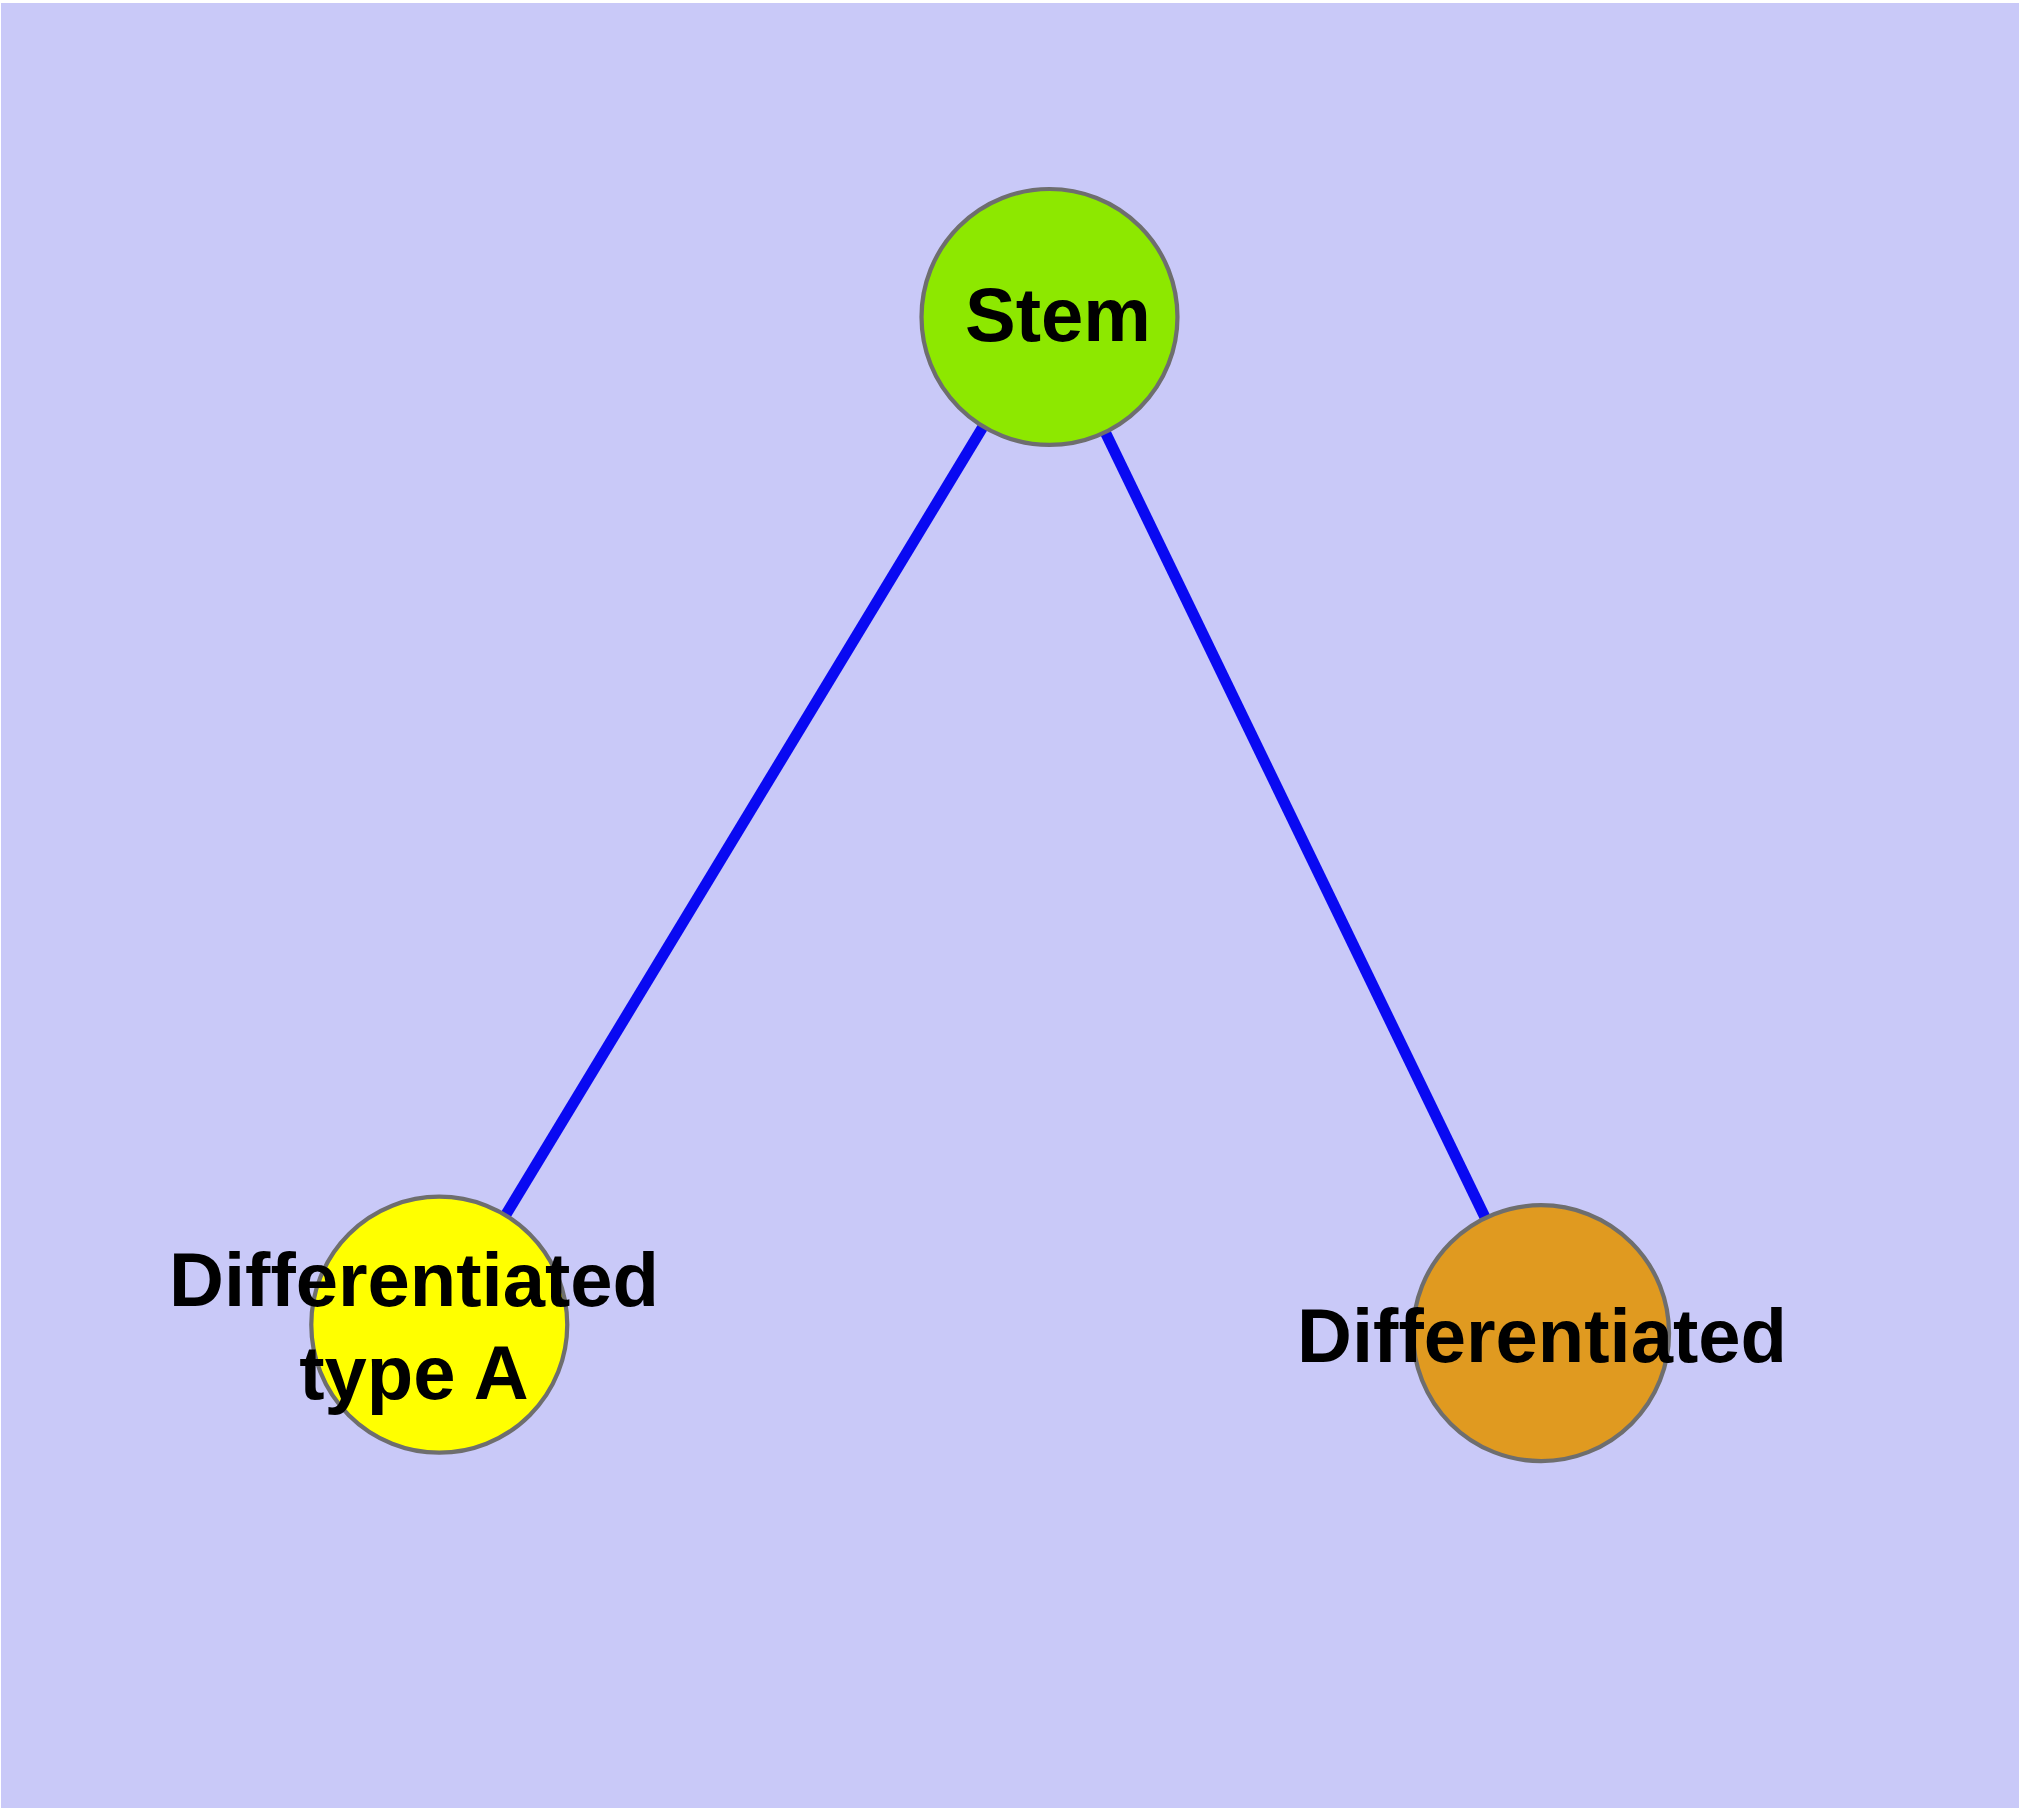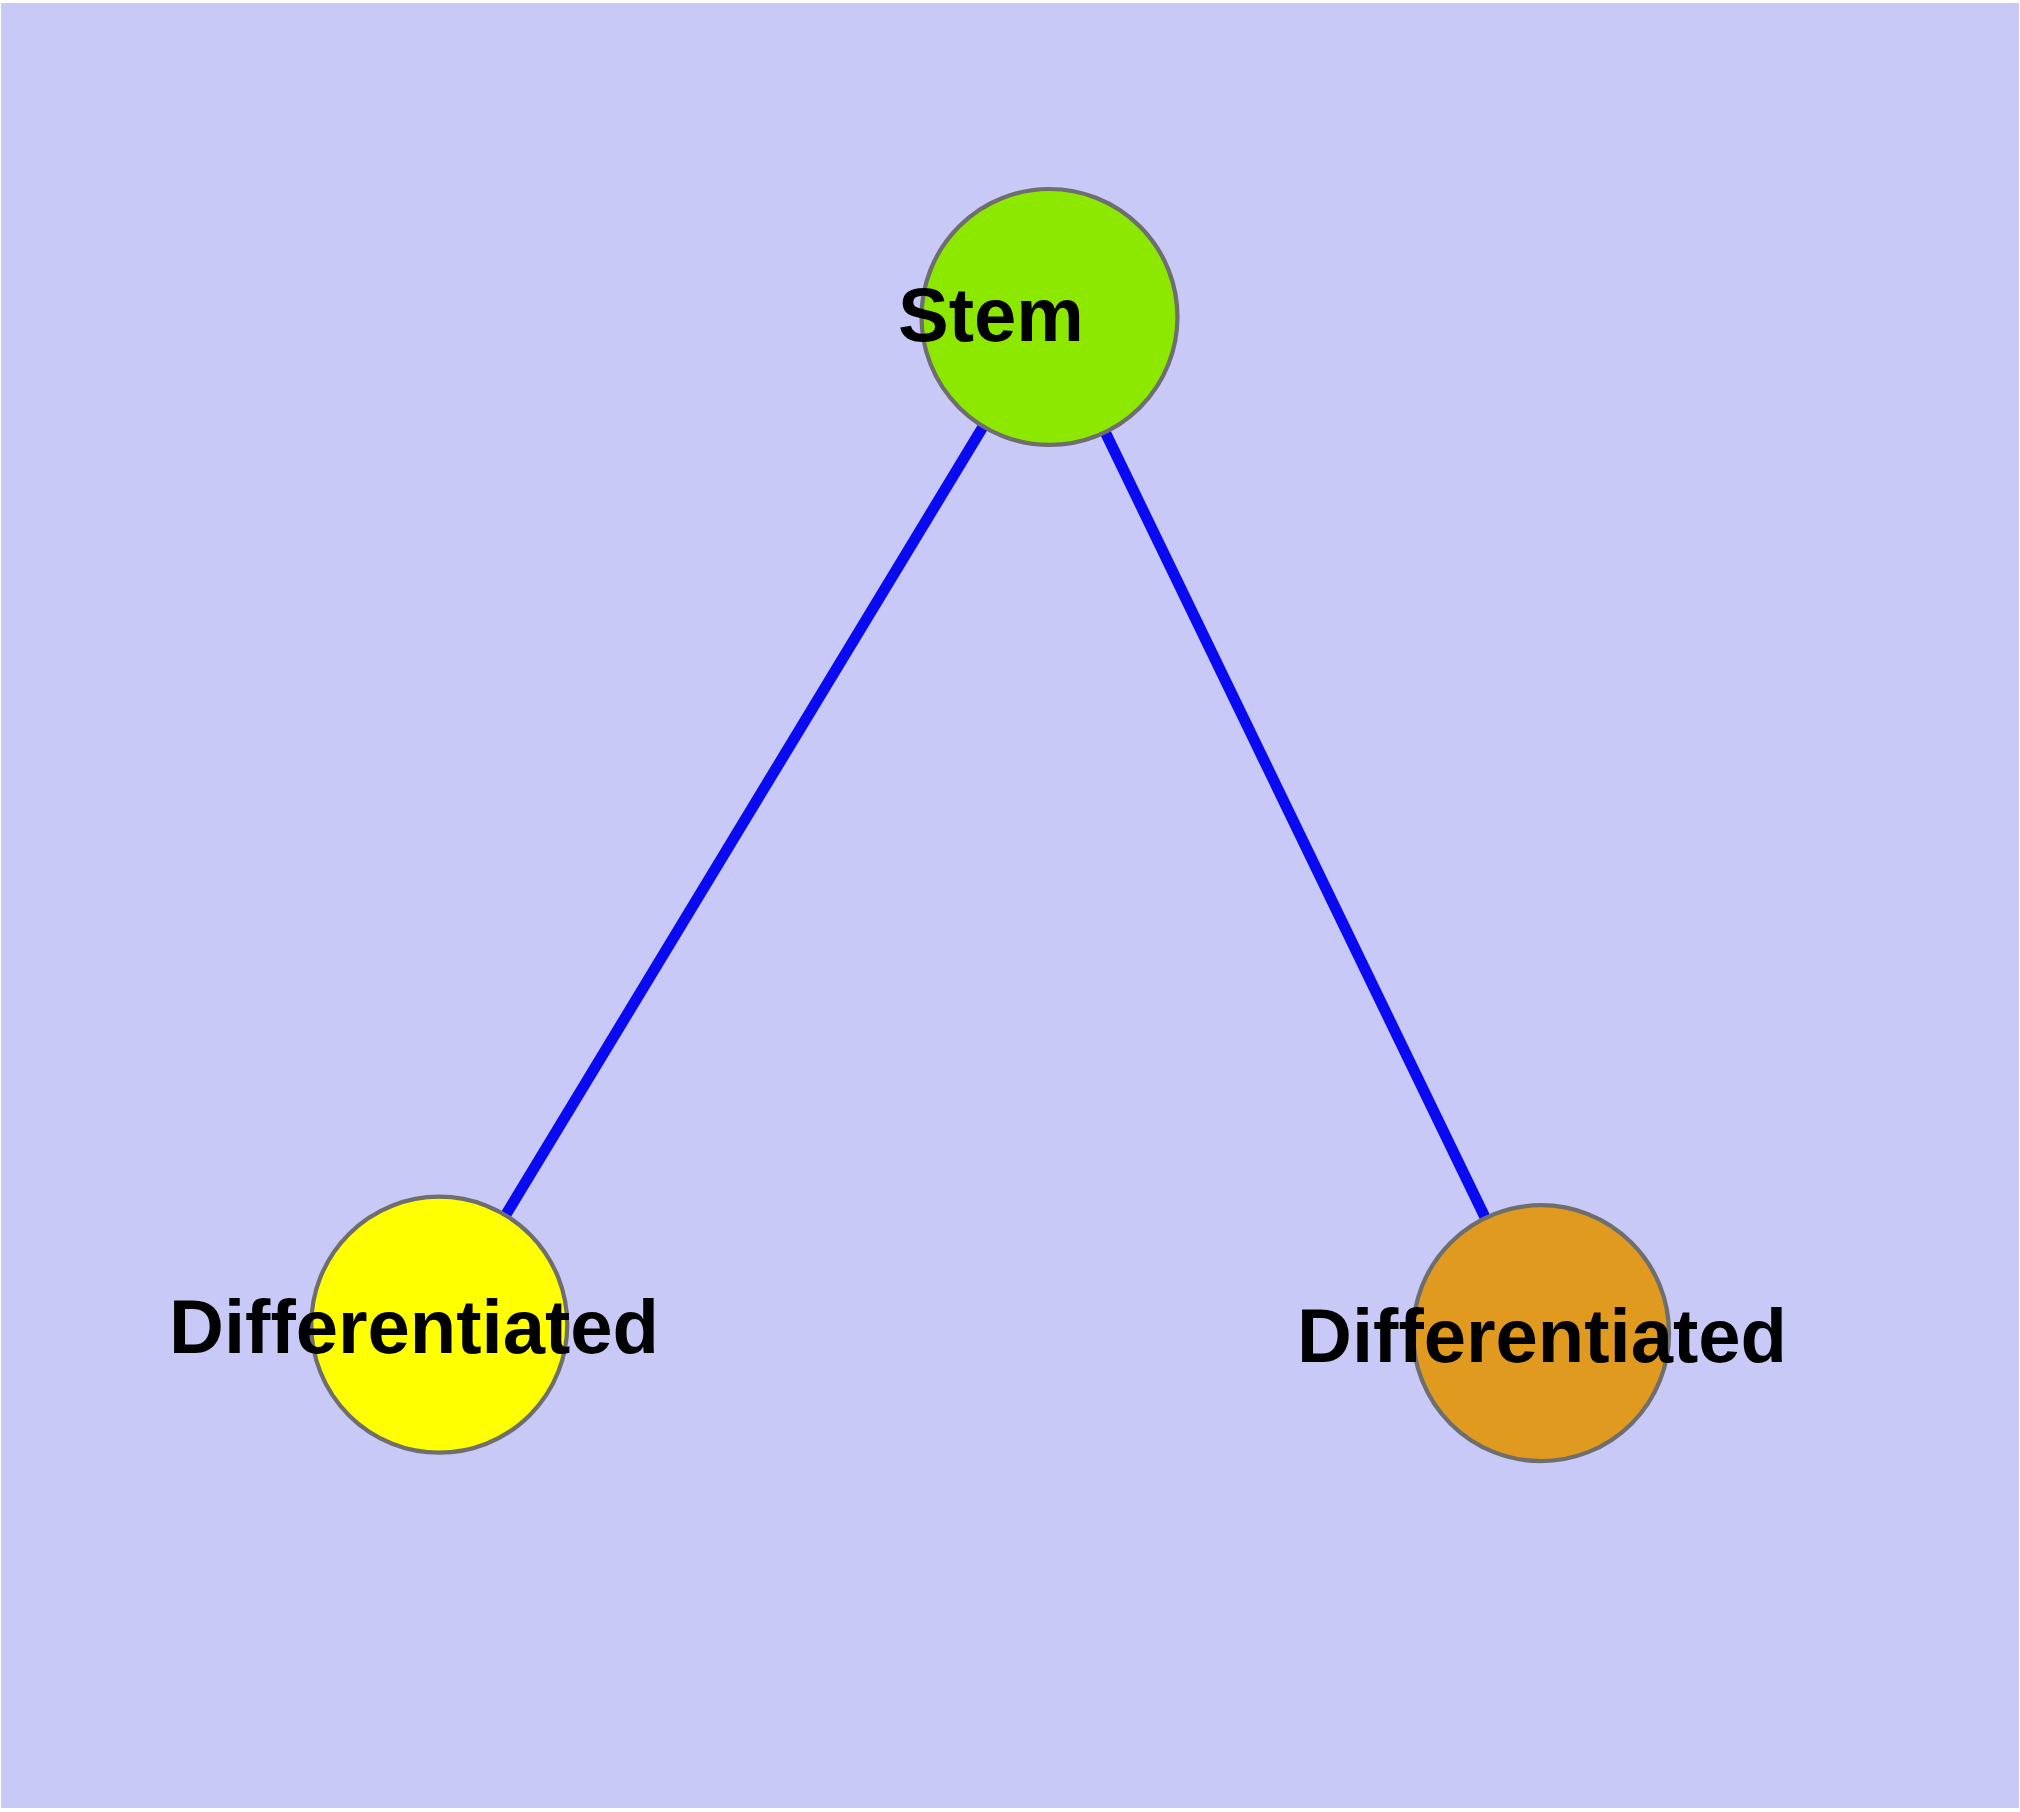--- a/index.html
+++ b/index.html
@@ -47,26 +47,27 @@
   <div class="board" style="background-color: rgb(201, 201, 248);"></div>
 
   <svg class="graph" viewBox="0 0 2384 2138" xmlns="http://www.w3.org/2000/svg">
     <line class="edge" x1="1238" y1="374" x2="518" y2="1563" stroke="#0909f2"></line>
     <line class="edge" x1="1238" y1="374" x2="1818" y2="1573" stroke="#0909f2"></line>
     <circle class="node" cx="1238" cy="374" r="151" fill="#8de800" stroke="#6e6e6e"></circle>
     <circle class="node" cx="518" cy="1563" r="151" fill="#ffff00" stroke="#6e6e6e"></circle>
     <circle class="node" cx="1818" cy="1573" r="151" fill="#e09a20" stroke="#6e6e6e"></circle>
   </svg>
 
-  <div class="label" style="left:991px; top:314px;text-align:center;">
+  <div class="label" style="left:1058px; top:314px;text-align:center;">
     <span>Stem</span>
   </div>
 
   <div class="label" style="left:414px; top:1326px;">
     <span>Differentiated</span>
+    <span>type A</span>
   </div>
 
   <div class="label" style="left:1542px; top:1335px;">
     <span>Differentiated</span>
   </div>
 
 </div>
 
 
 </body></html>

